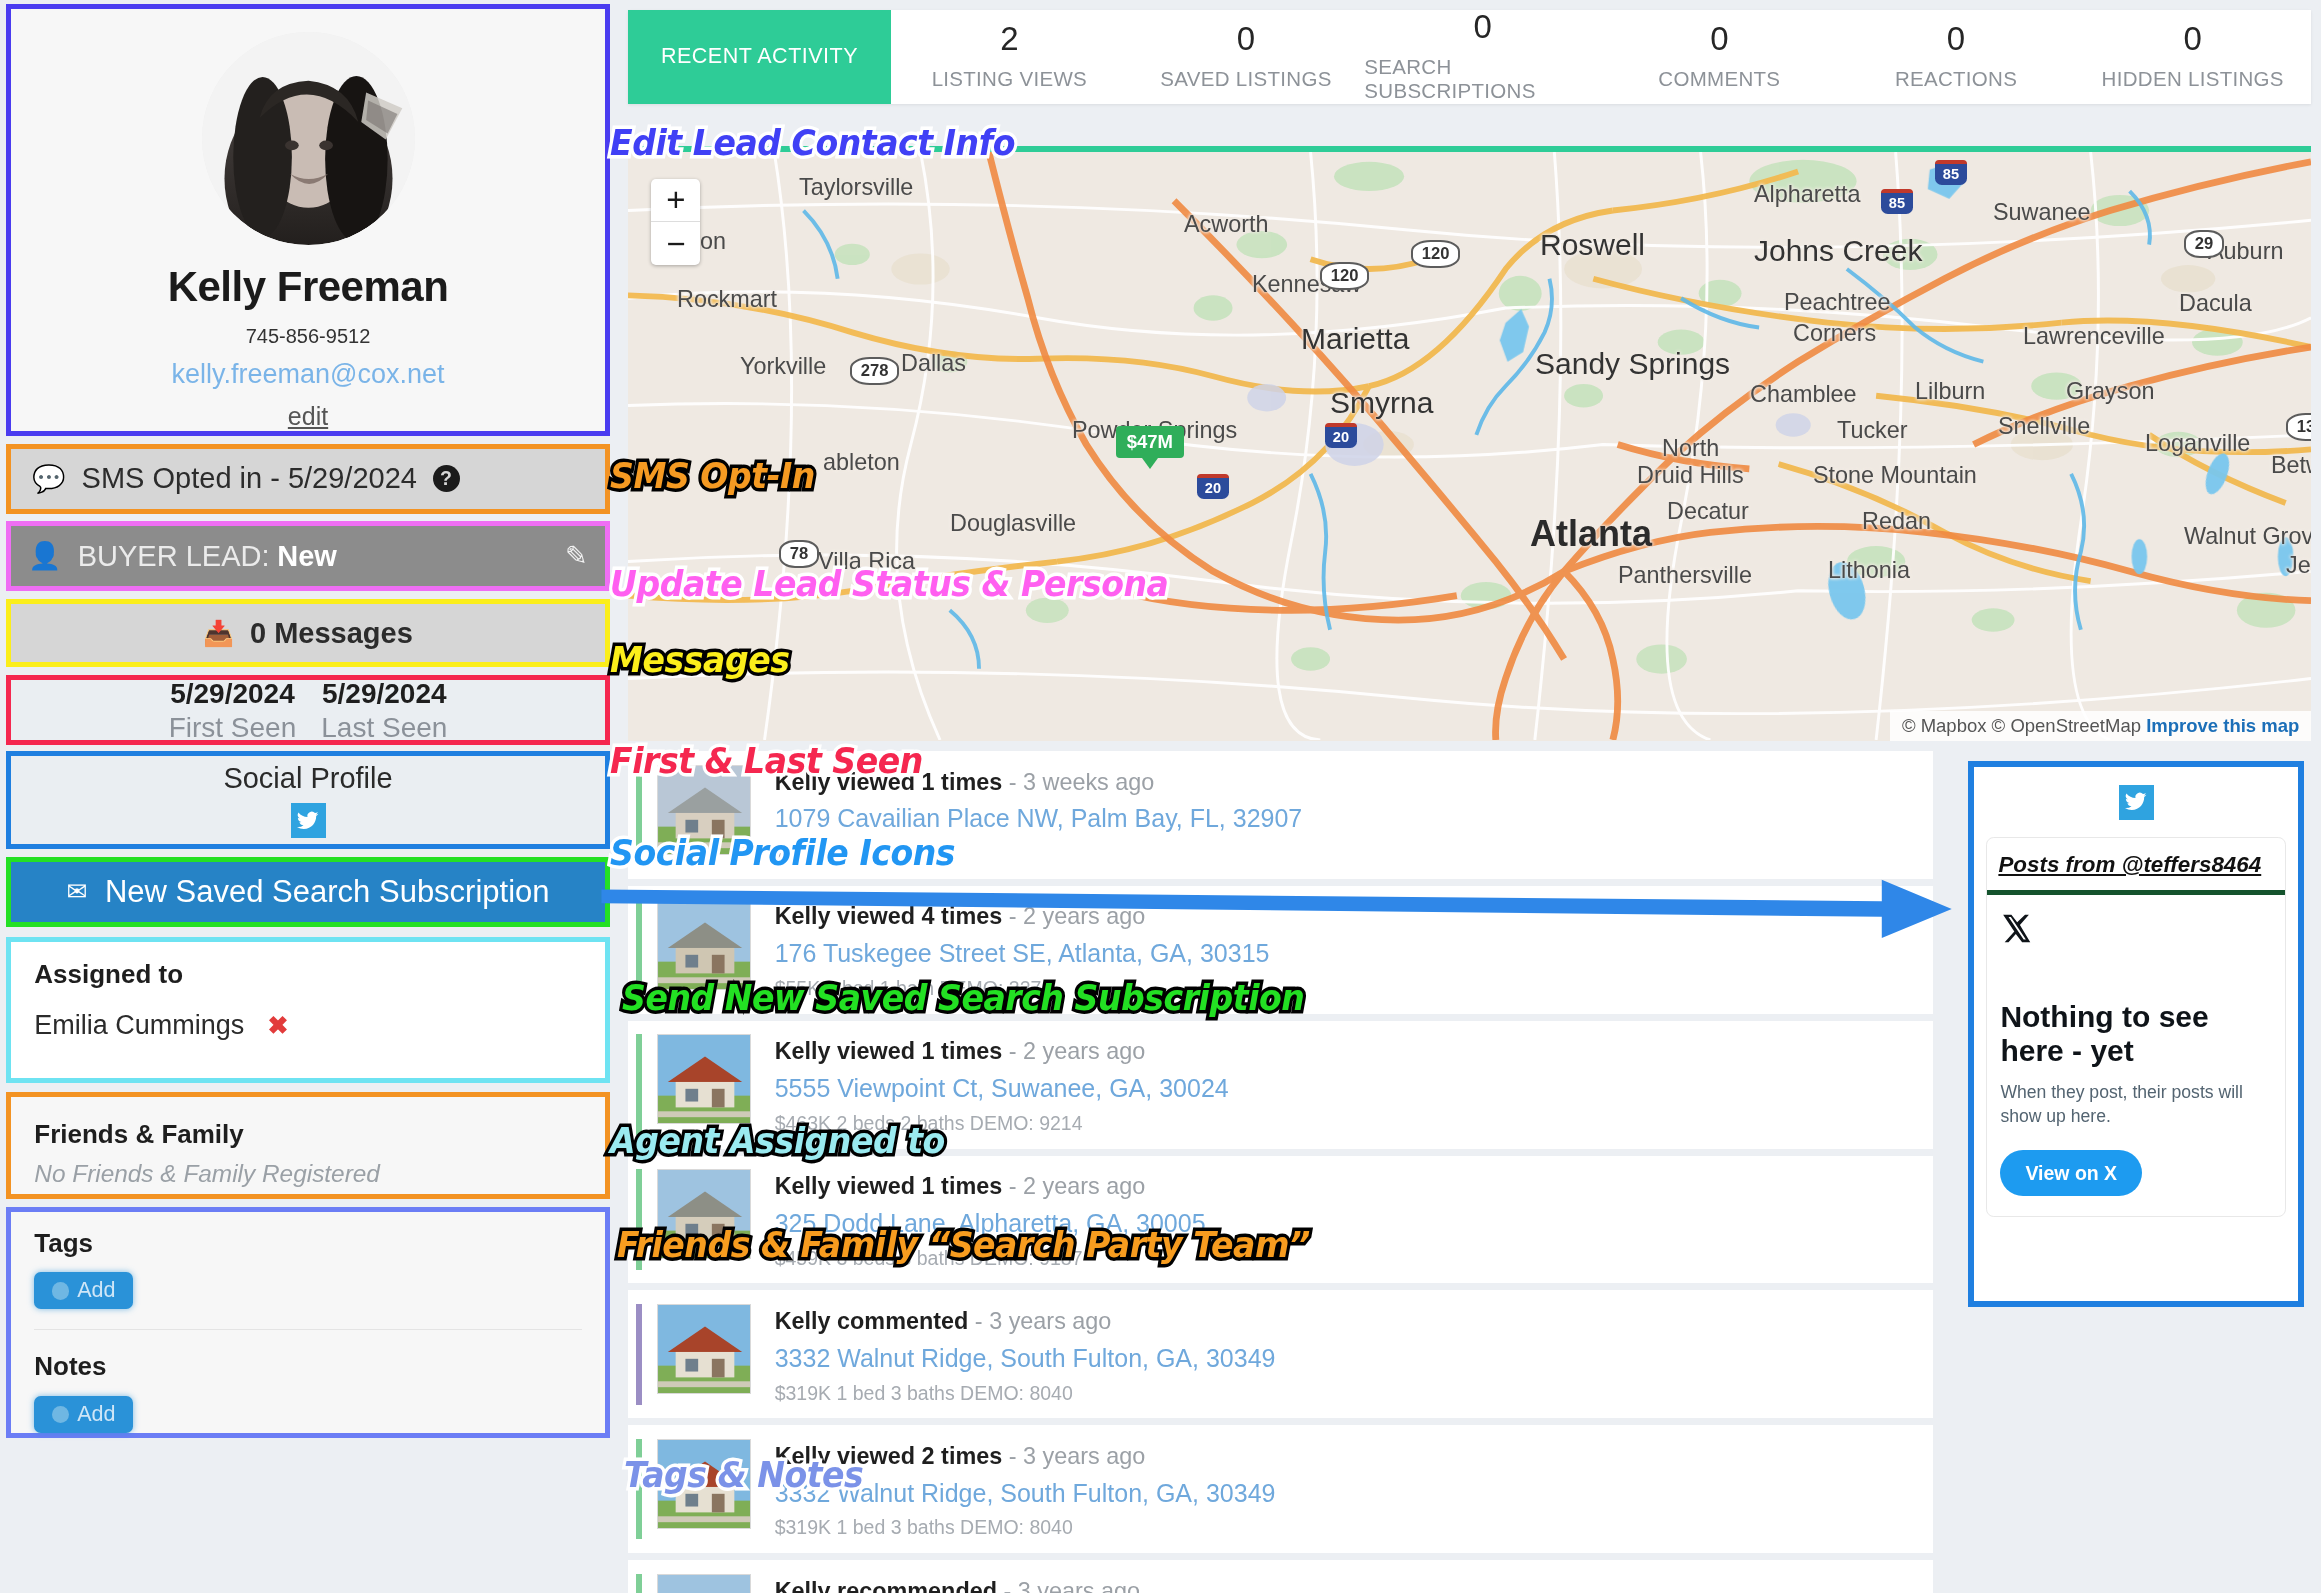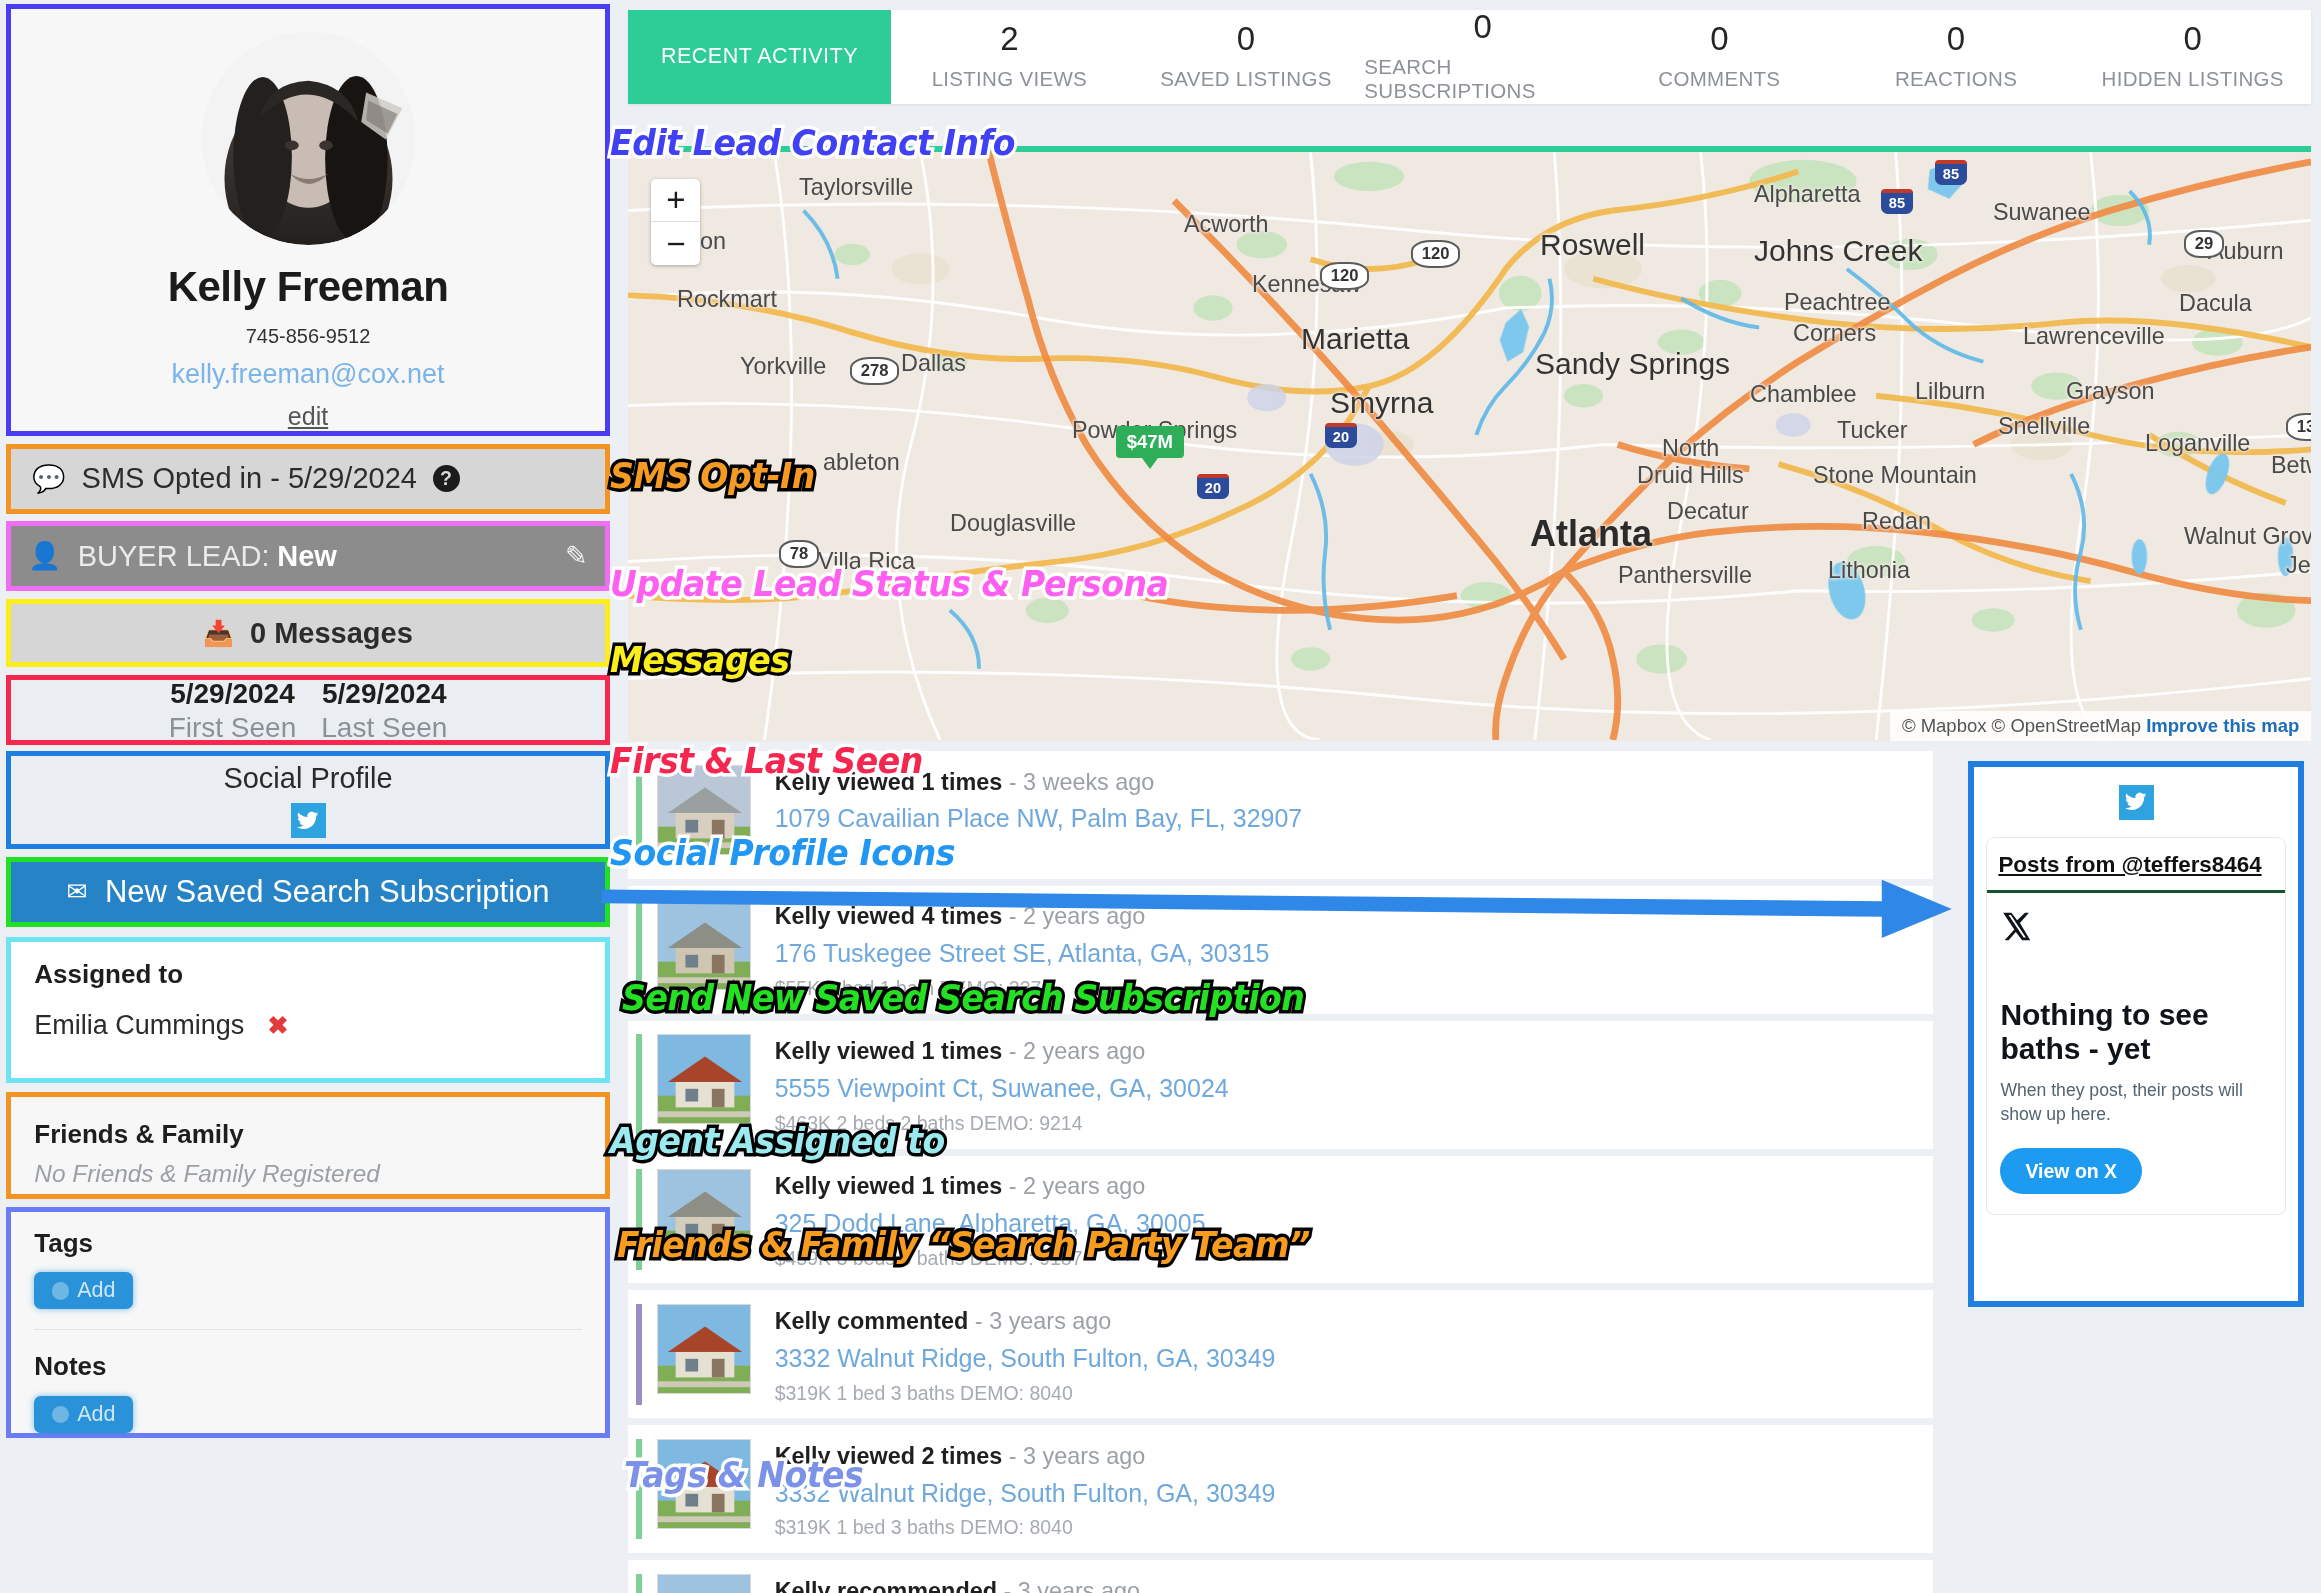--- a/index.html
+++ b/index.html
@@ -252,21 +252,22 @@
     position: absolute; left: 1968px; top: 761px;
     width: 336px; height: 546px;
     border: 6.8px solid #1f7fe0; background: #fff;
   }
   .tw-inner { width: 100%; height: 100%; padding: 9.8px 11.7px; background:#fff; }
   .tw-head { display:flex; justify-content:center; padding: 7.8px 0 17.6px; }
   .tw-card { border: 1px solid #e8e8e8; border-radius: 7.8px; }
   .tw-card-h {
     font-size: 22.4px; font-weight: bold; color: #111;
     text-decoration: underline; padding: 13.7px 11.7px 11.7px 11.7px;
-    border-bottom: 3px solid #14532d;
+    border-bottom: 5px solid #14532d;
+    font-style: italic;
   }
   .tw-card-b { padding: 17.6px 13.7px 19.5px 13.7px; }
   .x-logo { width: 33px; height: 33px; }
   .tw-big { font-size: 30px; font-weight: bold; color: #0f1419; line-height: 1.12; margin-top: 51px; }
   .tw-sub { font-size: 17.6px; color: #536471; line-height: 1.35; margin-top: 13.7px; }
   .tw-btn {
     display:inline-block; margin-top: 21.5px; background: #1d9bf0; color:#fff;
     font-size: 19.5px; font-weight: bold; padding: 11.7px 25px; border-radius: 974px;
   }
 
@@ -734,21 +735,21 @@
               <path d="M23 4.9a9 9 0 0 1-2.6.7 4.5 4.5 0 0 0 2-2.5c-.9.5-1.9.9-2.9 1.1a4.5 4.5 0 0 0-7.7 4.1A12.8 12.8 0 0 1 2.5 3.6a4.5 4.5 0 0 0 1.4 6 4.4 4.4 0 0 1-2-.6 4.5 4.5 0 0 0 3.6 4.4 4.5 4.5 0 0 1-2 .1 4.5 4.5 0 0 0 4.2 3.1A9 9 0 0 1 1 18.5a12.7 12.7 0 0 0 6.9 2c8.3 0 12.8-6.9 12.8-12.8v-.6A9 9 0 0 0 23 4.9z"></path>
             </svg>
         </div>
       </div>
       <div class="tw-card">
         <div class="tw-card-h">Posts from @teffers8464</div>
         <div class="tw-card-b">
           <svg class="x-logo" viewBox="0 0 24 24">
             <path fill="#0f1419" d="M18.2 2H21l-6.5 7.4L22 22h-5.9l-4.6-6-5.3 6H3.4l7-7.9L2.3 2h6l4.2 5.5L18.2 2zm-1 18h1.6L7.9 3.7H6.2L17.2 20z"></path>
           </svg>
-          <div class="tw-big">Nothing to see baths - yet</div>
+          <div class="tw-big">Nothing to see here - yet</div>
           <div class="tw-sub">When they post, their posts will show up here.</div>
           <div class="tw-btn">View on X</div>
         </div>
       </div>
     </div>
   </div>
 
   <svg id="arrow" width="1365" height="68" viewBox="0 0 1400 70">
     <path d="M2 16 L1320 28 L1320 6 L1392 36 L1320 66 L1320 44 L2 30 Z" fill="#2f87e8"></path>
   </svg>

